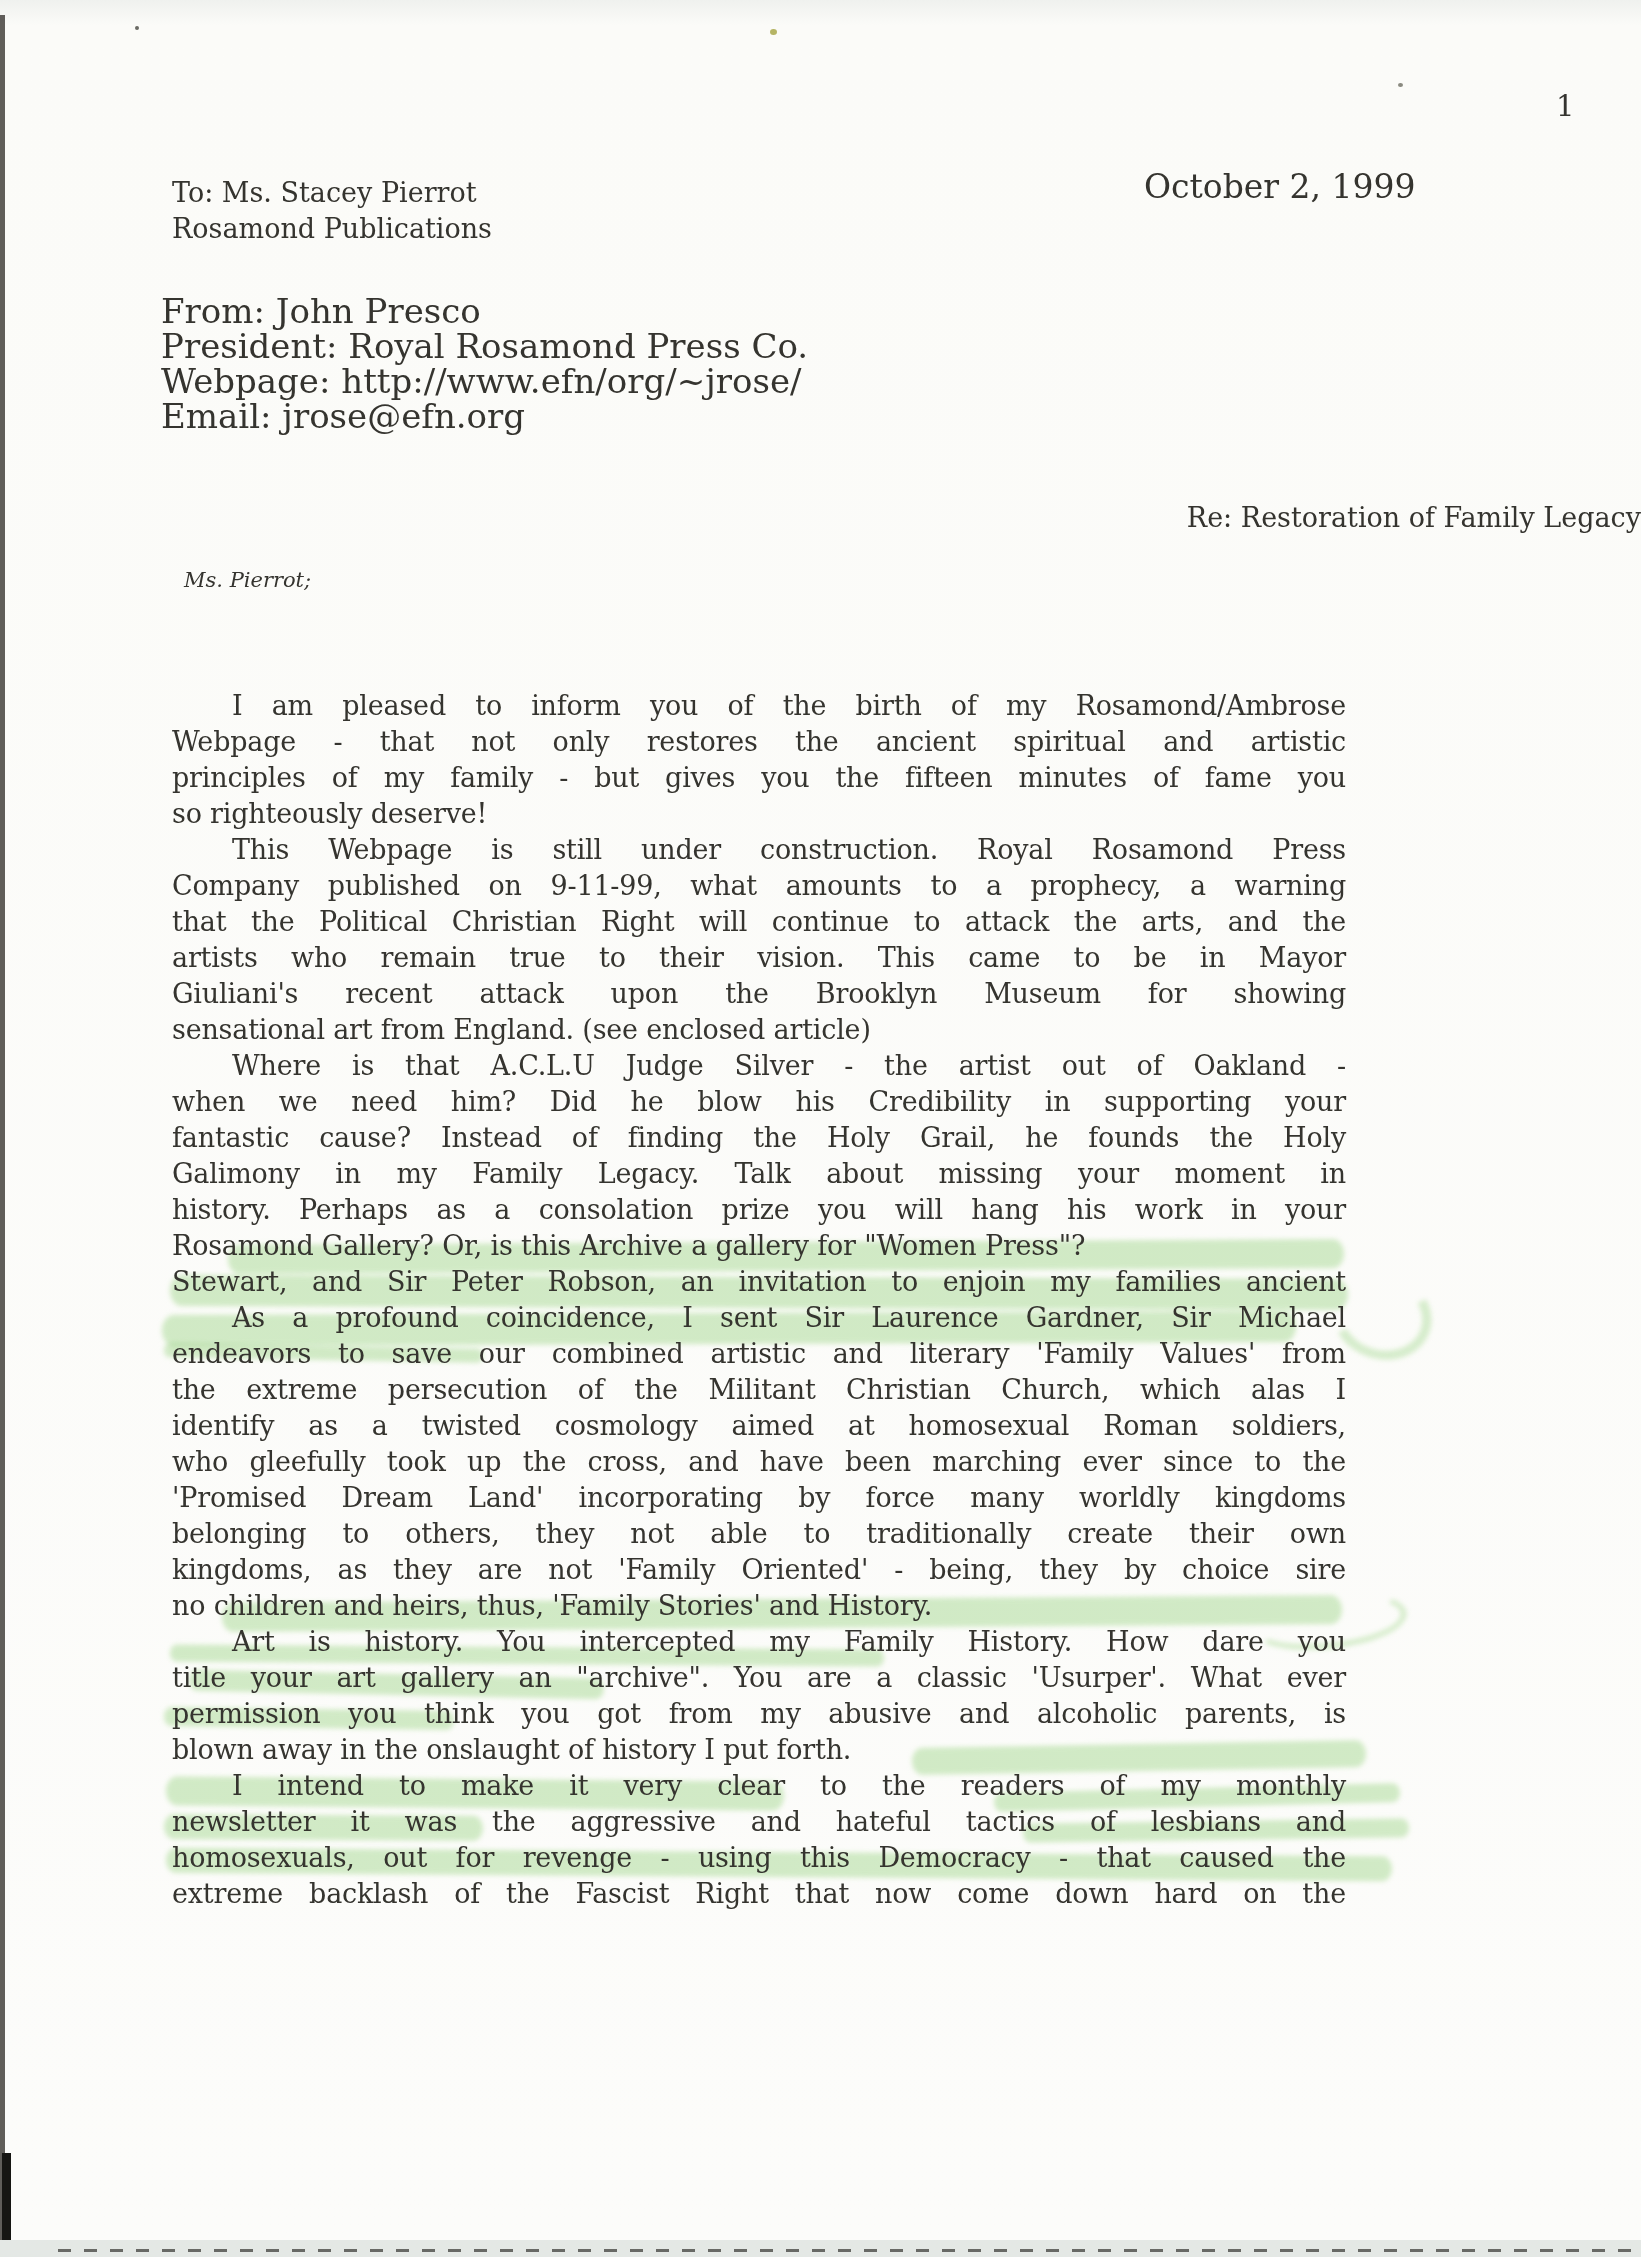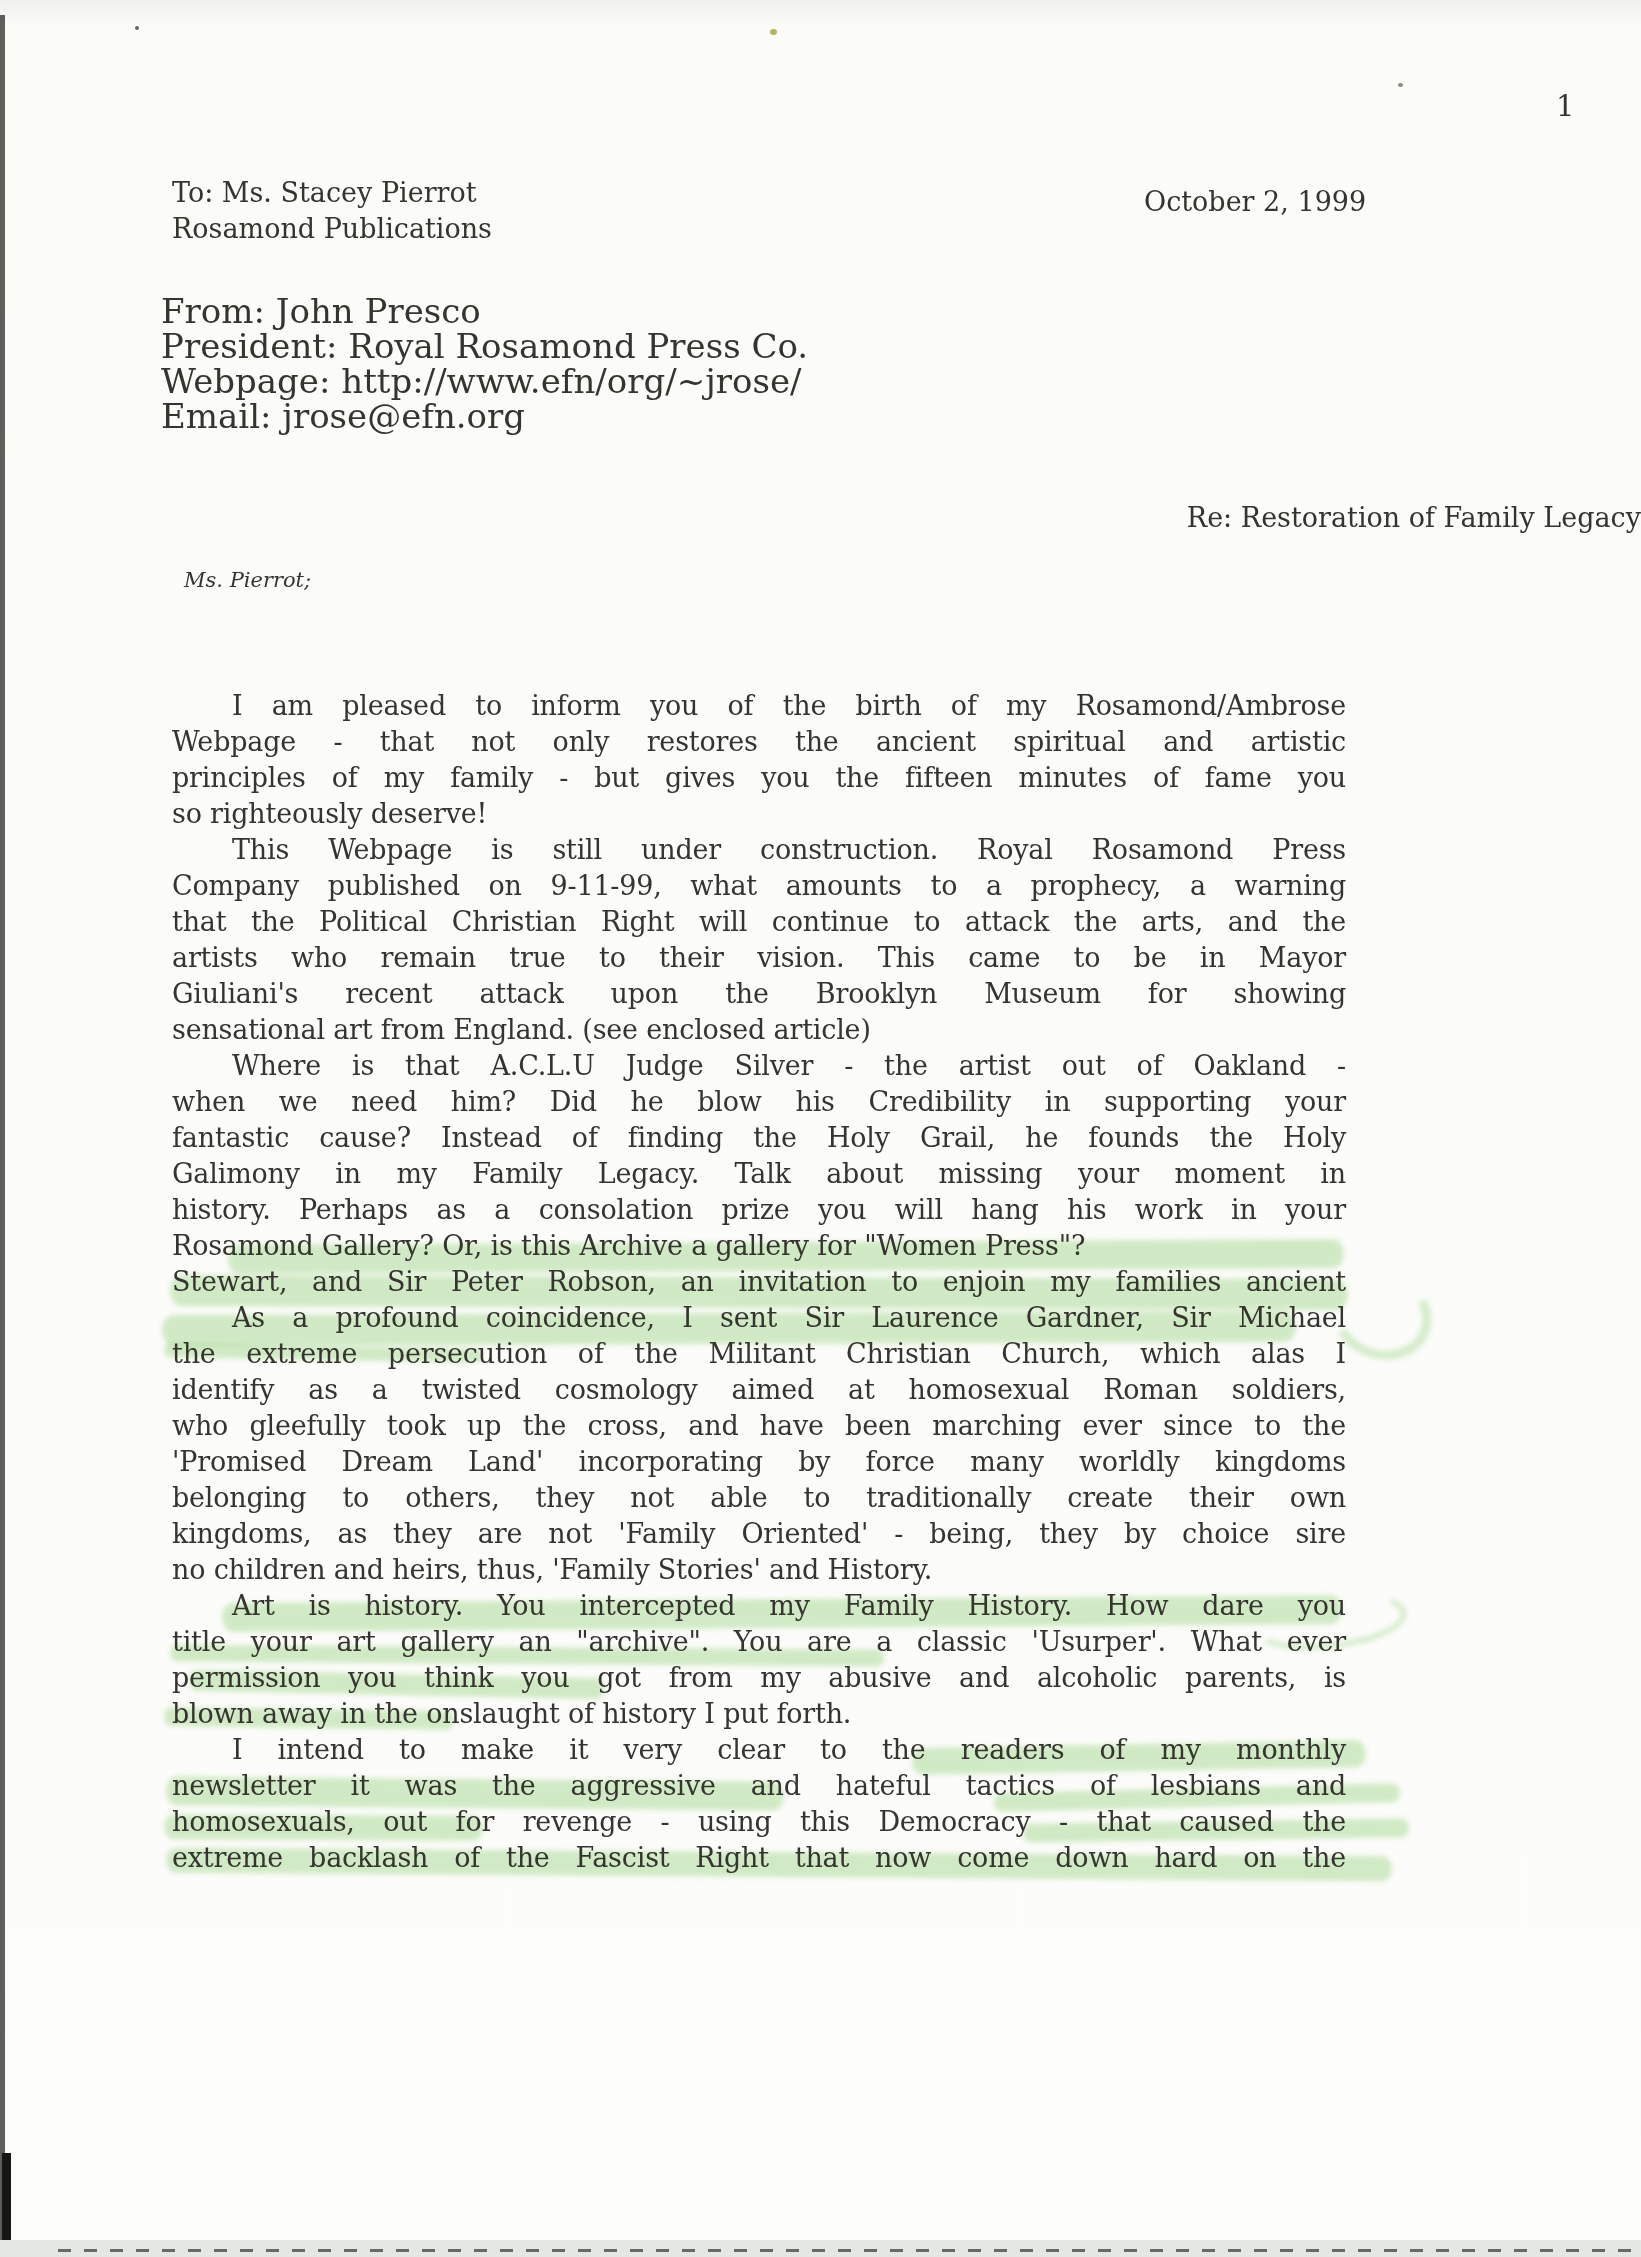--- a/index.html
+++ b/index.html
@@ -13,21 +13,21 @@
   
   .edge-left{position:absolute;left:0;top:15.4px;width:4.8px;height:2242px;background:#44423d;opacity:.85;}
   .edge-left-bottom{position:absolute;left:1.9px;top:2153px;width:8.7px;height:104px;background:#161613;}
   .band-bottom{position:absolute;left:0;top:2240px;width:1641px;height:17.4px;background:#e4e8e5;}
   .dots-bottom{position:absolute;left:58px;top:2249px;width:1583px;height:2.9px;
     background:repeating-linear-gradient(90deg,#33332f 0 12.6px,transparent 12.6px 26px);opacity:.7;}
   .speck{position:absolute;border-radius:50%;}
   
   .pageno{position:absolute;left:1556px;top:89px;font-size:29px;}
   .addr{position:absolute;left:172px;top:175px;font-size:27px;line-height:36px;}
-  .dateline{position:absolute;left:1144px;top:186px;font-size:27px;}
+  .dateline{position:absolute;left:1144px;top:167px;font-size:33px;}
   .fromblk{position:absolute;left:161px;top:294px;font-size:34px;line-height:35px;}
   .subject{position:absolute;left:0;top:502px;width:1641px;text-align:right;font-size:27px;}
   .salutation{position:absolute;left:184px;top:568px;font-size:21px;font-style:italic;}
   .body-block{position:absolute;left:172px;top:668px;width:1174px;font-size:27px;line-height:36px;margin-top:20px;}
   .bl{height:36px;text-align:justify;text-align-last:left;letter-spacing:-0.2px;}
   .bl.j{text-align-last:justify;}
   .bl.ind{text-indent:60px;}
   
   .hl{position:absolute;background:#a9dc95;opacity:.5;filter:blur(2.9px);
       border-radius:13.5px/17.4px;mix-blend-mode:multiply;pointer-events:none;}
@@ -103,20 +103,21 @@
       <div class="bl j ind">Where is that A.C.L.U Judge Silver - the artist out of Oakland -</div>
       <div class="bl j">when we need him? Did he blow his Credibility in supporting your</div>
       <div class="bl j">fantastic cause? Instead of finding the Holy Grail, he founds the Holy</div>
       <div class="bl j">Galimony in my Family Legacy. Talk about missing your moment in</div>
       <div class="bl j">history. Perhaps as a consolation prize you will hang his work in your</div>
       <div class="bl">Rosamond Gallery? Or, is this Archive a gallery for "Women Press"?</div>
     </div>
     <div>
       <div class="bl j">Stewart, and Sir Peter Robson, an invitation to enjoin my families ancient</div>
       <div class="bl j ind">As a profound coincidence, I sent Sir Laurence Gardner, Sir Michael</div>
+      <div class="bl j">endeavors to save our combined artistic and literary 'Family Values' from</div>
       <div class="bl j">the extreme persecution of the Militant Christian Church, which alas I</div>
       <div class="bl j">identify as a twisted cosmology aimed at homosexual Roman soldiers,</div>
       <div class="bl j">who gleefully took up the cross, and have been marching ever since to the</div>
       <div class="bl j">'Promised Dream Land' incorporating by force many worldly kingdoms</div>
       <div class="bl j">belonging to others, they not able to traditionally create their own</div>
       <div class="bl j">kingdoms, as they are not 'Family Oriented' - being, they by choice sire</div>
       <div class="bl">no children and heirs, thus, 'Family Stories' and History.</div>
     </div>
     <div>
       <div class="bl j ind">Art is history. You intercepted my Family History. How dare you</div>

